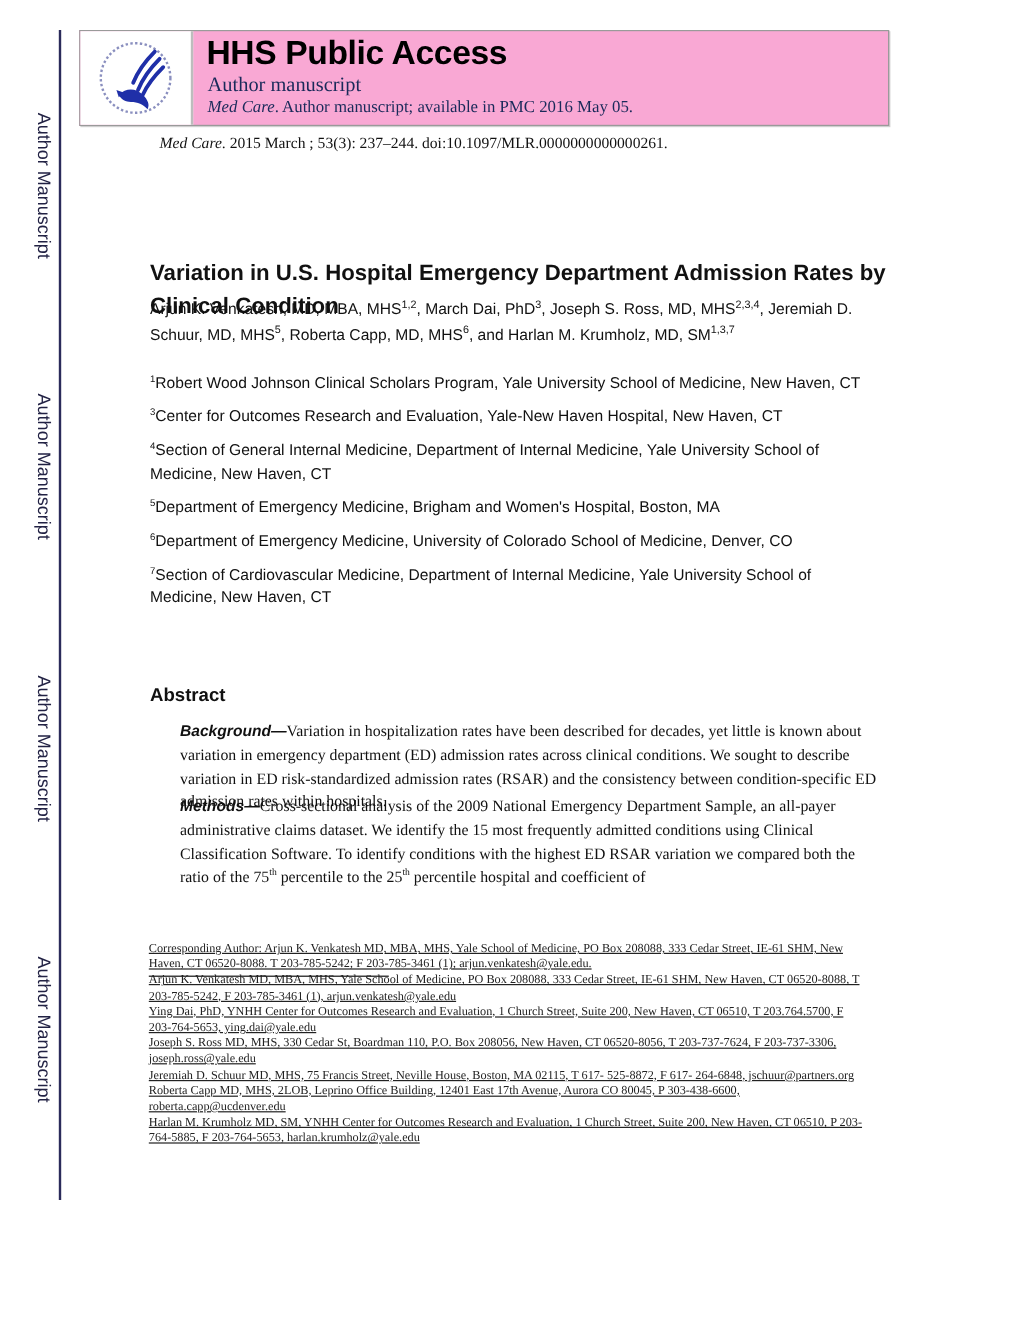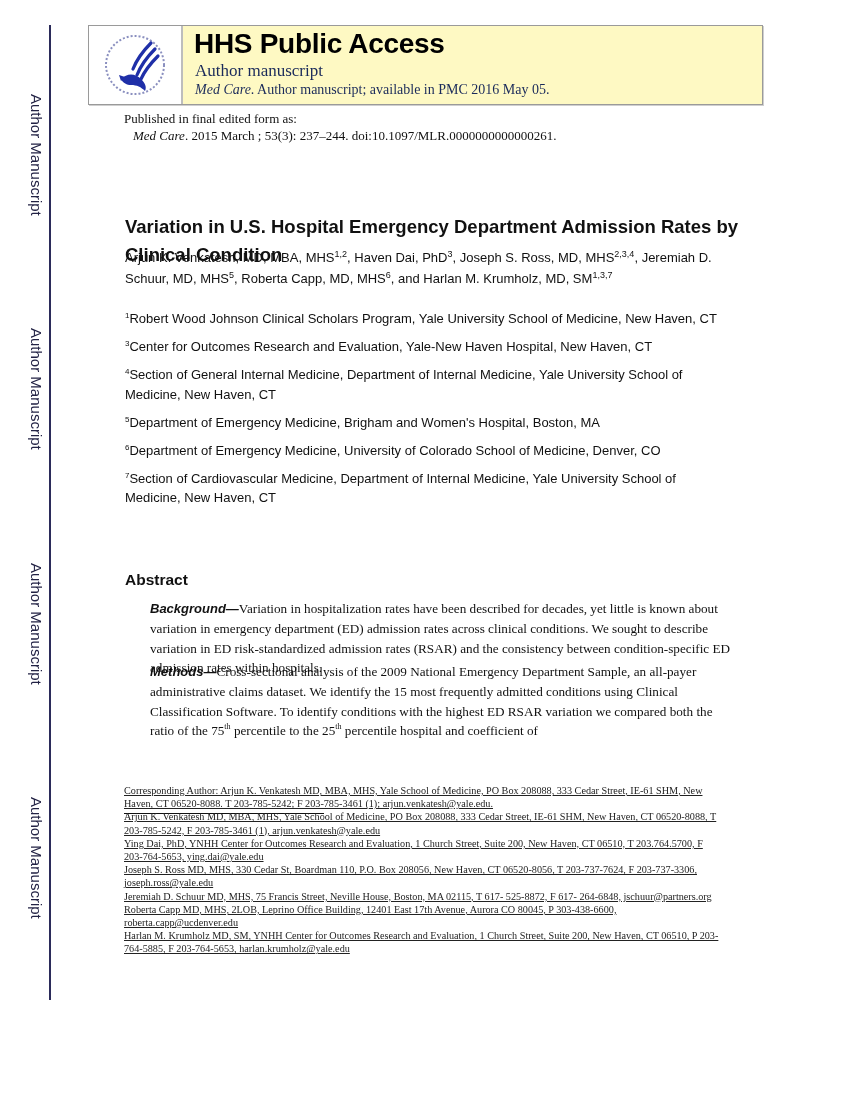--- a/index.html
+++ b/index.html
@@ -11,22 +11,22 @@
       writing-mode: vertical-rl; transform: none;
       font-family: "Liberation Sans", sans-serif; font-size: 15px; color: #222244;
       white-space: nowrap; line-height: 24px;
     }
     .side-label.l1 { top: 94px; }
     .side-label.l2 { top: 328px; }
     .side-label.l3 { top: 563px; }
     .side-label.l4 { top: 797px; }
 
     .hhs-box {
-      position: absolute; left: 88px; top: 25px; width: 675px; height: 80px;
-      border: 1px solid #9a9a9a; background: #fef9c3; box-sizing: border-box;
+      position: absolute; left: 66px; top: 25px; width: 675px; height: 80px;
+      border: 1px solid #9a9a9a; background: #f9a8d4; box-sizing: border-box;
       box-shadow: 1px 1px 0 #cfcfcf;
       padding-left: 11px;
     }
     .hhs-logo {
       position: absolute; left: 0; top: 0; width: 92px; height: 78px;
       background: #ffffff; border-right: 2px solid #bdbdbd;
       display: flex; align-items: center; justify-content: center;
     }
     .hhs-title {
       position: absolute; left: 105px; top: 2px;
@@ -108,28 +108,27 @@
       <path d="M24 50 C30 44 38 44 44 50 C48 54 50 58 48 62 C44 58 40 56 34 56 C30 56 26 54 24 50 Z" fill="#1f2fa8"></path>
       <path d="M22 46 L28 48 L24 52 Z" fill="#1f2fa8"></path>
     </svg>
   </div>
   <div class="hhs-title">HHS Public Access</div>
   <div class="hhs-sub">Author manuscript</div>
   <div class="hhs-avail"><i>Med Care</i><span>. Author manuscript; available in PMC 2016 May 05.</span></div>
 </div>
 
 <div class="pubinfo">
-  <div>Published in final edited form as:</div>
   <div class="cite"><i>Med Care</i><span>. 2015 March ; 53(3): 237–244. doi:10.1097/MLR.0000000000000261.</span></div>
 </div>
 
 <div class="title">Variation in U.S. Hospital Emergency Department Admission Rates by Clinical Condition</div>
 
 <div class="authors">
-  <b>Arjun K. Venkatesh, MD, MBA, MHS</b><sup>1,2</sup><span>, </span><b>Haven Dai, PhD</b><sup>3</sup><span>, </span><b>Joseph S. Ross, MD, MHS</b><sup>2,3,4</sup><span>, </span><b>Jeremiah D. Schuur, MD, MHS</b><sup>5</sup><span>, </span><b>Roberta Capp, MD, MHS</b><sup>6</sup><span>, and </span><b>Harlan M. Krumholz, MD, SM</b><sup>1,3,7</sup>
+  <b>Arjun K. Venkatesh, MD, MBA, MHS</b><sup>1,2</sup><span>, </span><b>March Dai, PhD</b><sup>3</sup><span>, </span><b>Joseph S. Ross, MD, MHS</b><sup>2,3,4</sup><span>, </span><b>Jeremiah D. Schuur, MD, MHS</b><sup>5</sup><span>, </span><b>Roberta Capp, MD, MHS</b><sup>6</sup><span>, and </span><b>Harlan M. Krumholz, MD, SM</b><sup>1,3,7</sup>
 </div>
 
 <div class="affils">
   <div class="affil"><sup>1</sup><span>Robert Wood Johnson Clinical Scholars Program, Yale University School of Medicine, New Haven, CT</span></div>
   <div class="affil"><sup>3</sup><span>Center for Outcomes Research and Evaluation, Yale-New Haven Hospital, New Haven, CT</span></div>
   <div class="affil"><sup>4</sup><span>Section of General Internal Medicine, Department of Internal Medicine, Yale University School of Medicine, New Haven, CT</span></div>
   <div class="affil"><sup>5</sup><span>Department of Emergency Medicine, Brigham and Women's Hospital, Boston, MA</span></div>
   <div class="affil"><sup>6</sup><span>Department of Emergency Medicine, University of Colorado School of Medicine, Denver, CO</span></div>
   <div class="affil"><sup>7</sup><span>Section of Cardiovascular Medicine, Department of Internal Medicine, Yale University School of Medicine, New Haven, CT</span></div>
 </div>

